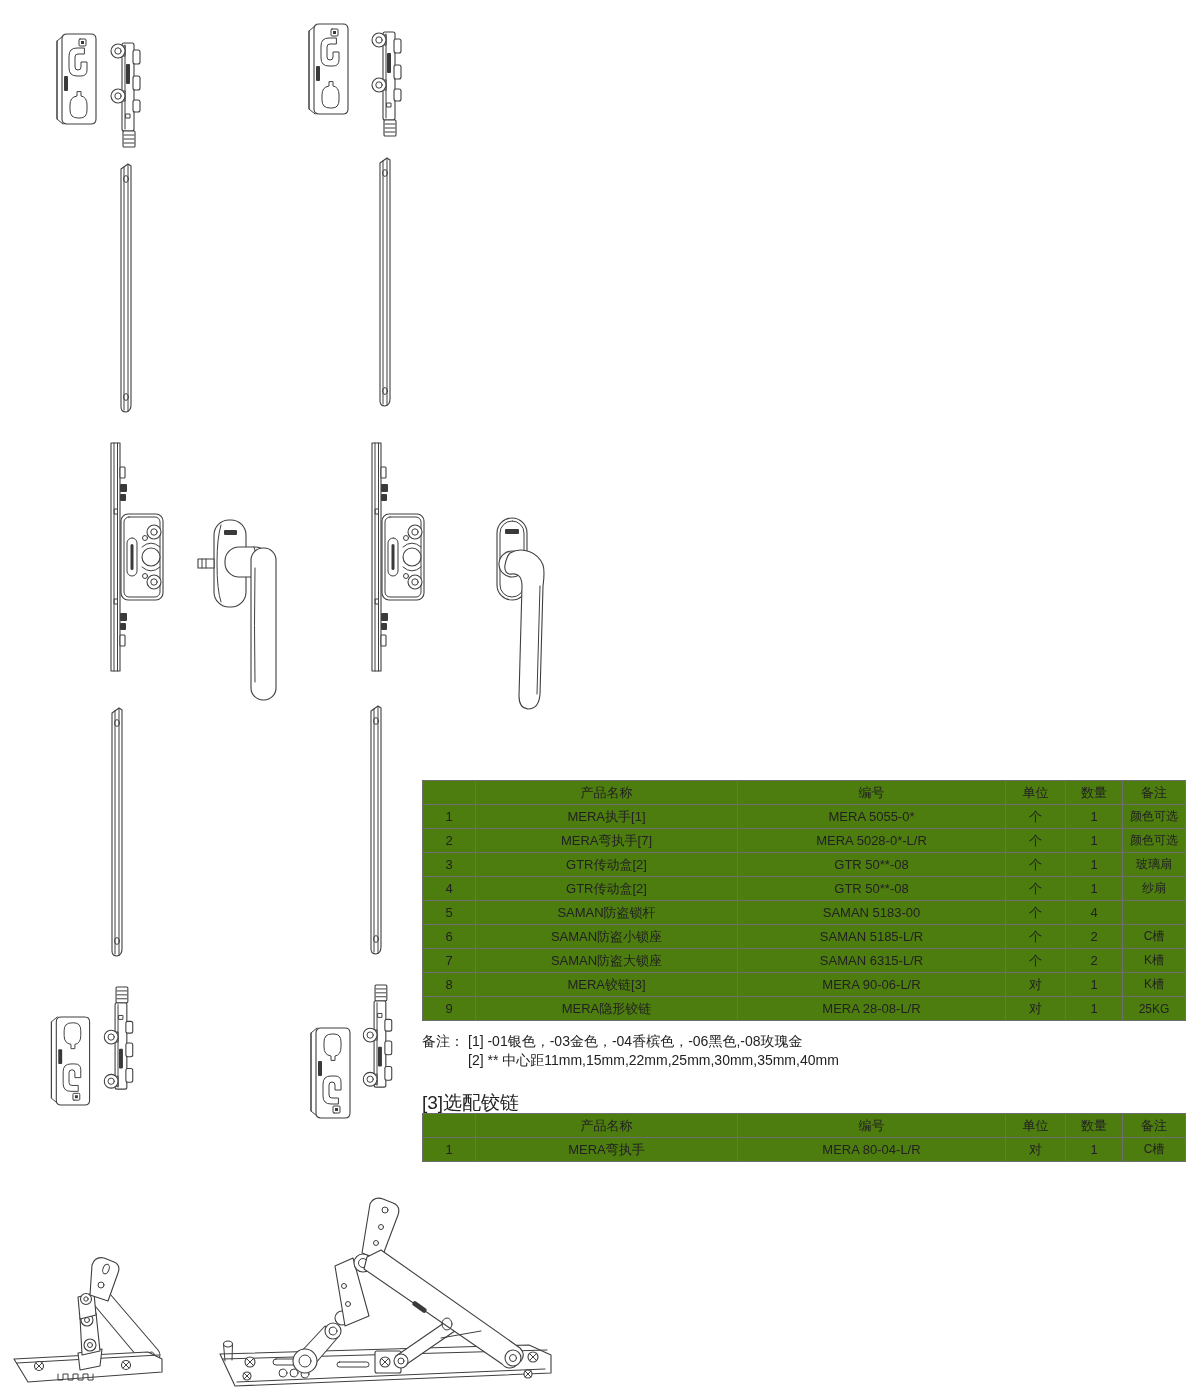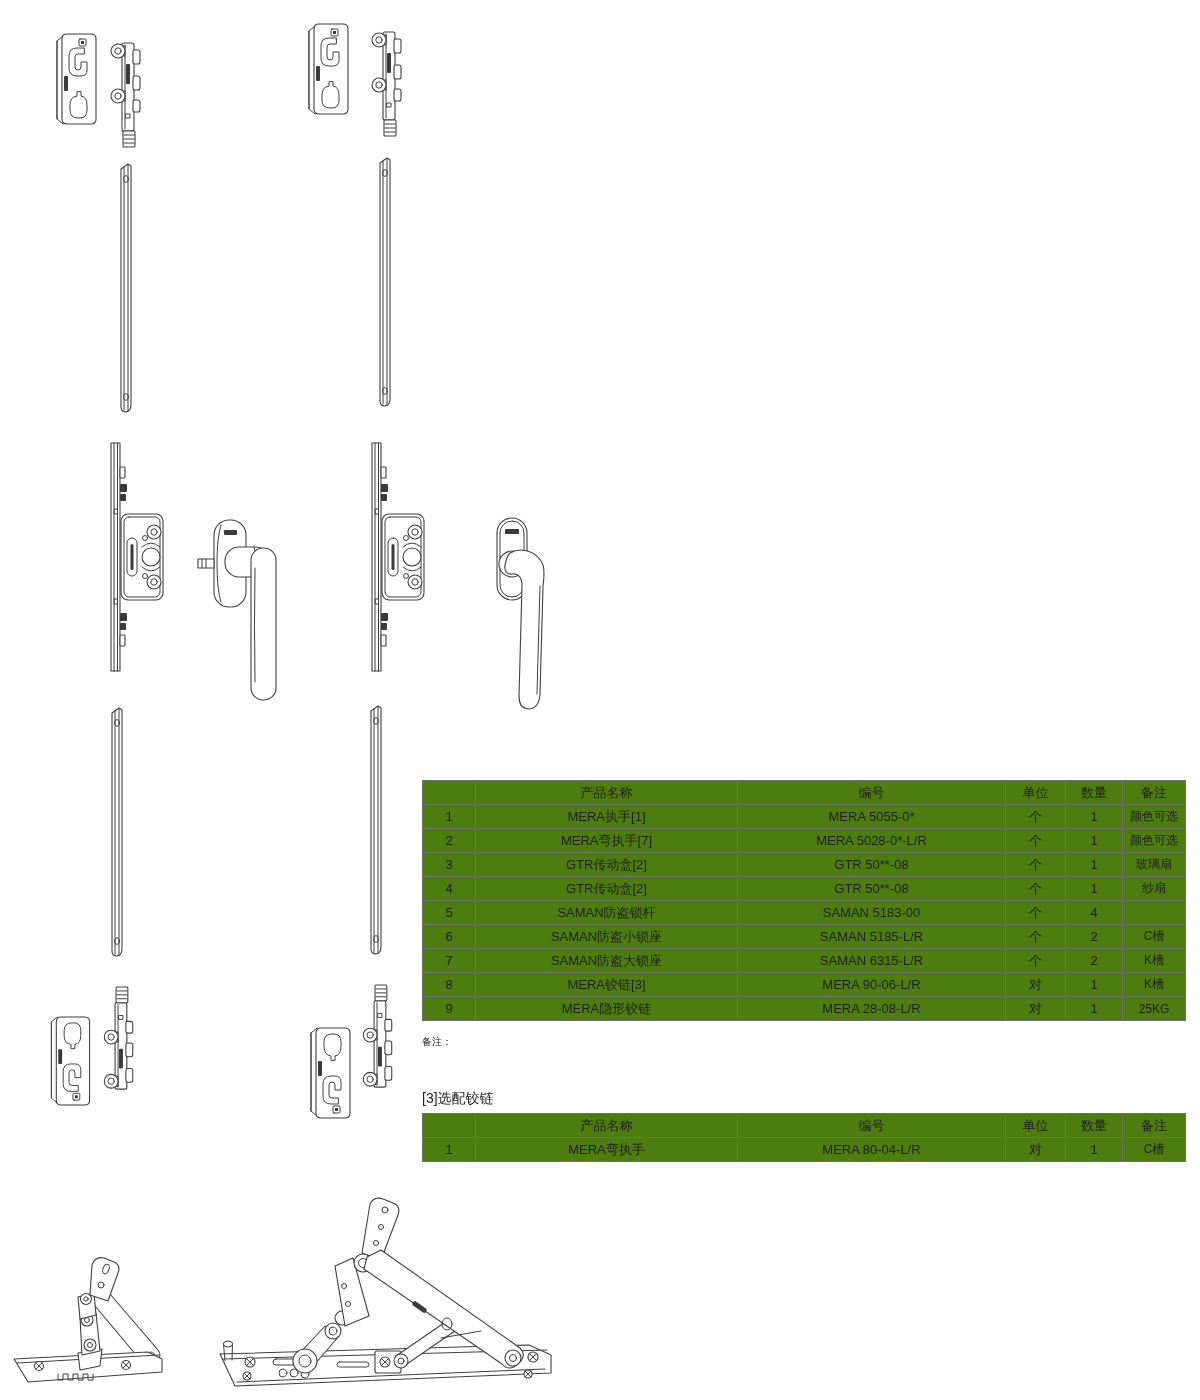--- a/index.html
+++ b/index.html
@@ -24,26 +24,26 @@
   .bom col.c0 { width:53px; }
   .bom col.c1 { width:262px; }
   .bom col.c2 { width:268px; }
   .bom col.c3 { width:60px; }
   .bom col.c4 { width:57px; }
   .bom col.c5 { width:63px; }
   .bom tbody td:nth-child(6) { font-size:12px; }
 
   .notes {
     position:absolute; left:422px; top:1032px;
-    display:flex; font-size:10px; line-height:19px; color:#222; white-space:nowrap;
+    display:flex; font-size:14px; line-height:19px; color:#222; white-space:nowrap;
   }
   .notes .note-label { margin-right:4px; }
   .opt-title {
     position:absolute; left:422px; top:1090px;
-    font-size:14px; color:#222; white-space:nowrap;
+    font-size:19px; color:#222; white-space:nowrap;
   }
 </style>
 </head>
 <body>
 
 <div id="canvas">
 
   <svg width="0" height="0" style="position:absolute" aria-hidden="true">
     <defs>
       <symbol id="sym-keeper" viewBox="0 0 44 94">
@@ -361,20 +361,24 @@
           <td>MERA 28-08-L/R</td>
           <td>对</td>
           <td>1</td>
           <td>25KG</td>
         </tr>
       </tbody>
     </table>
 
   <div class="notes">
     <span class="note-label">备注：</span>
+    <span>
+      <div>[1] -01银色，-03金色，-04香槟色，-06黑色,-08玫瑰金</div>
+      <div>[2] ** 中心距11mm,15mm,22mm,25mm,30mm,35mm,40mm</div>
+    </span>
   </div>
 
   <div class="opt-title">[3]选配铰链</div>
   <table class="bom" style="left:422px;top:1113px;width:763px">
     <colgroup>
       <col class="c0">
         <col class="c1">
         <col class="c2">
         <col class="c3">
         <col class="c4">

